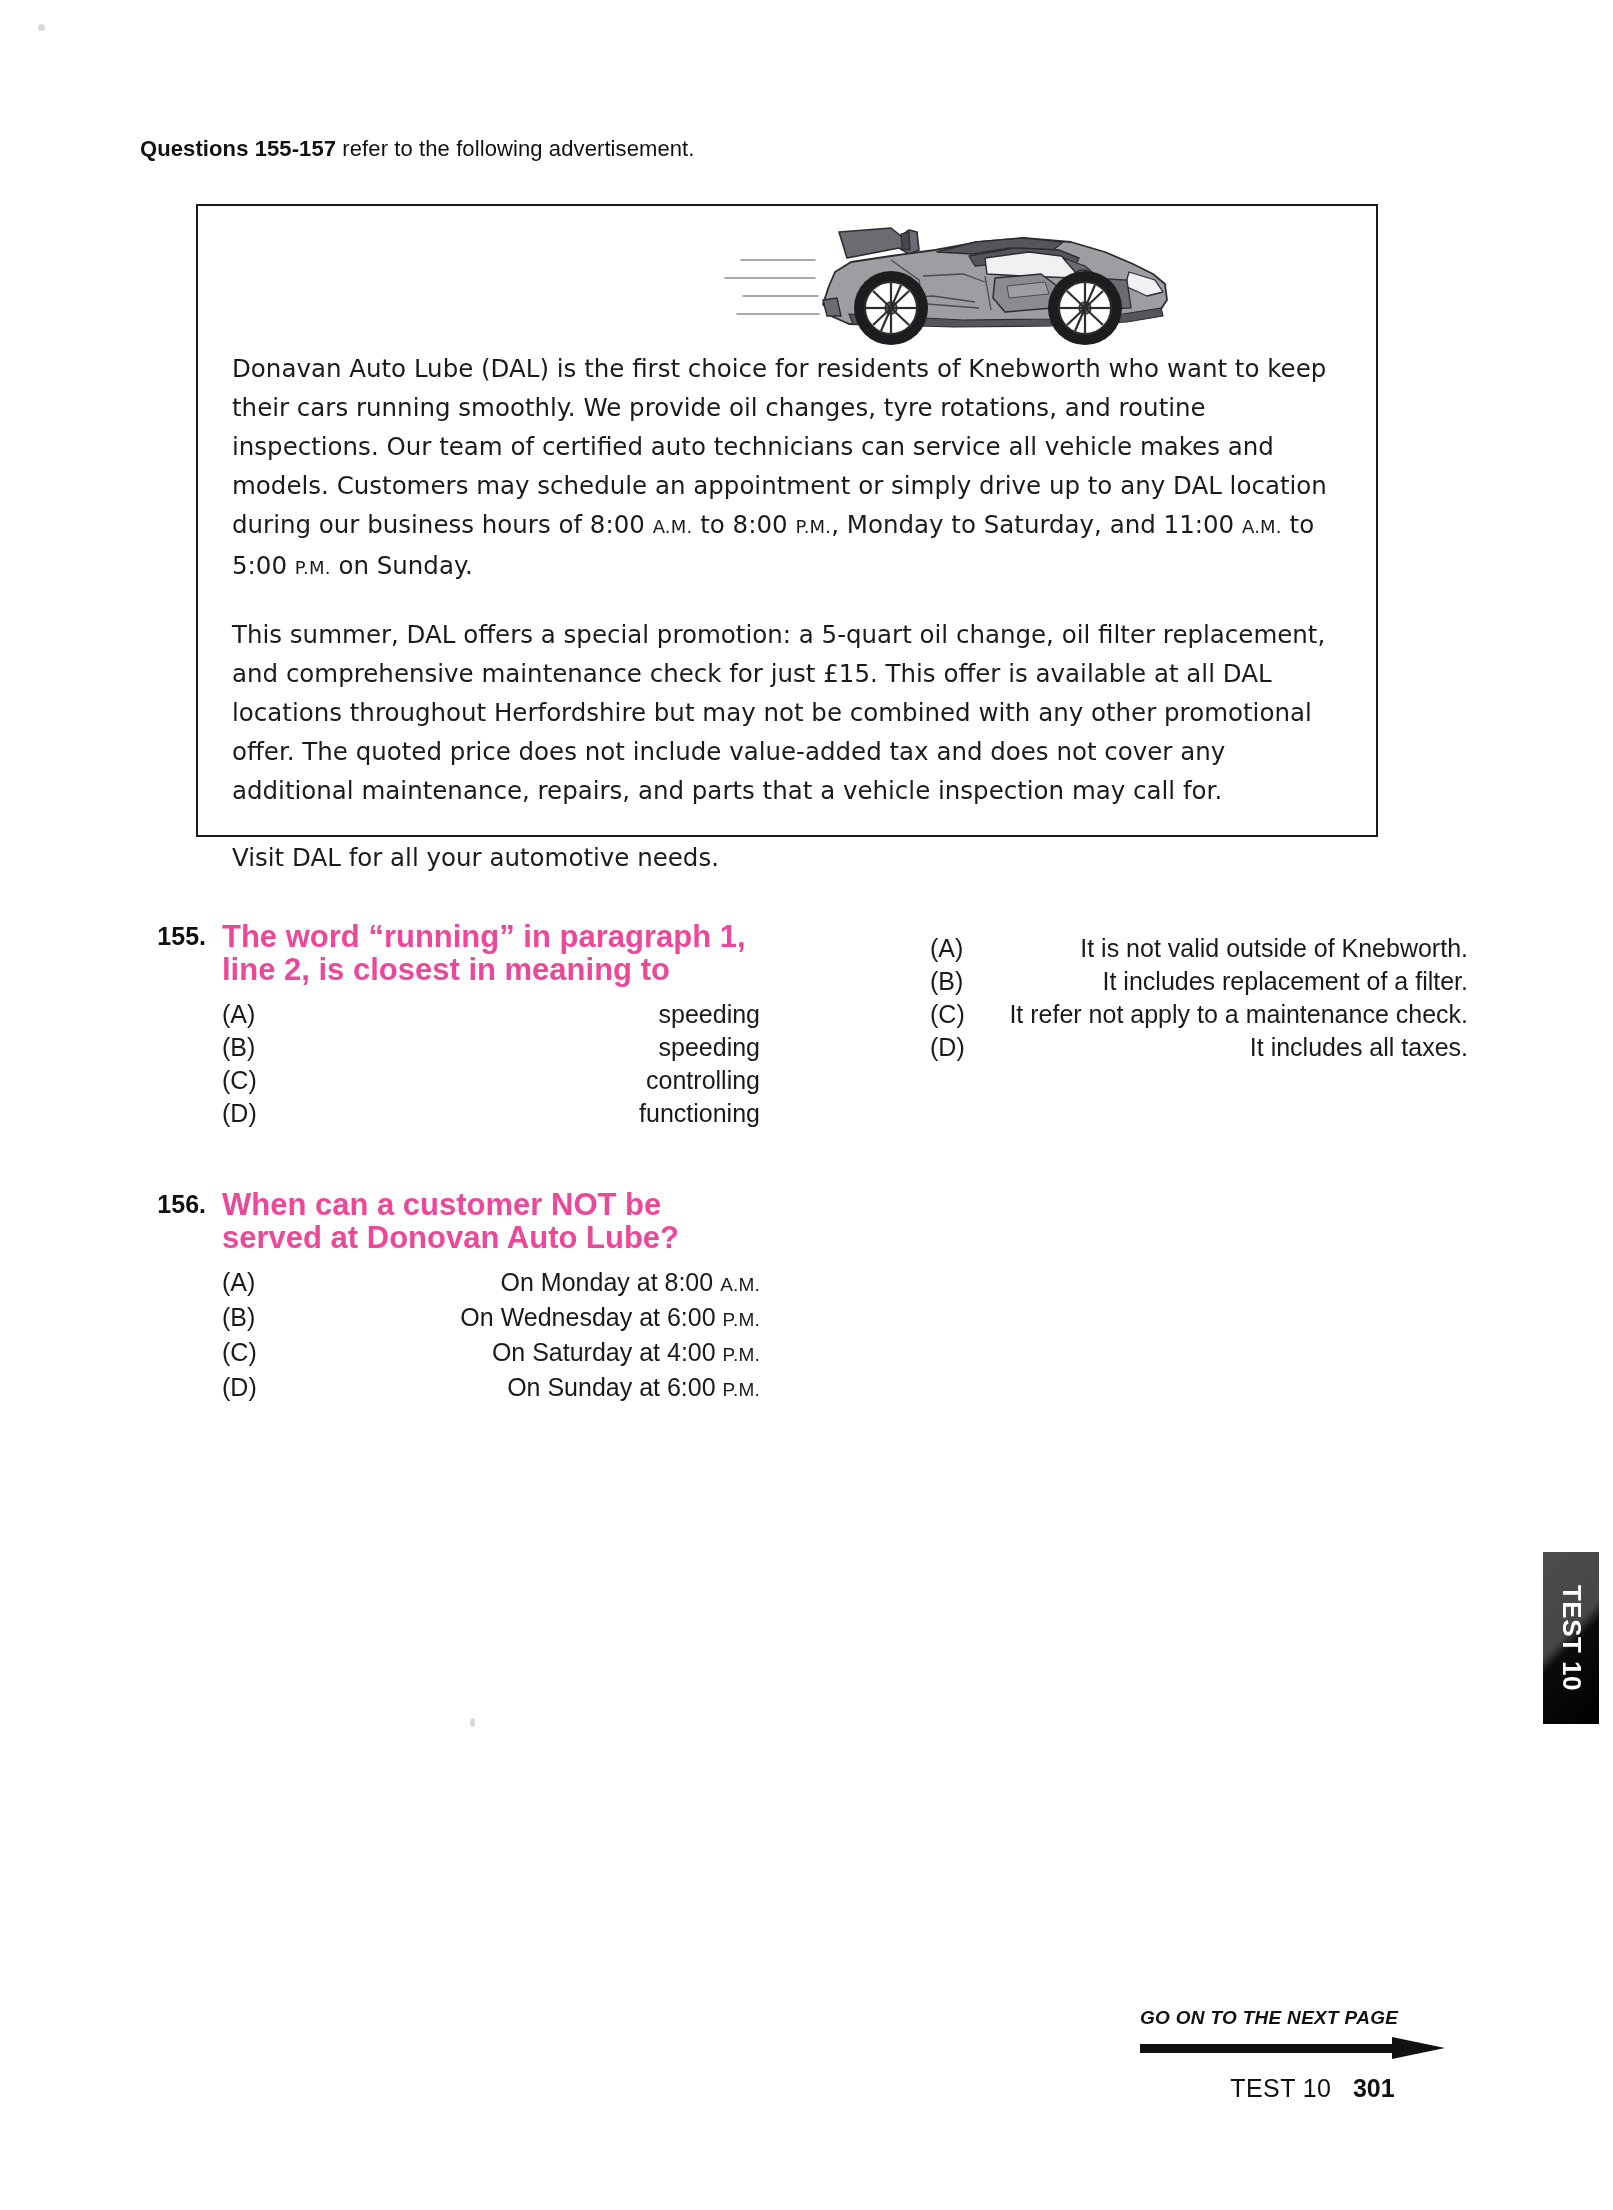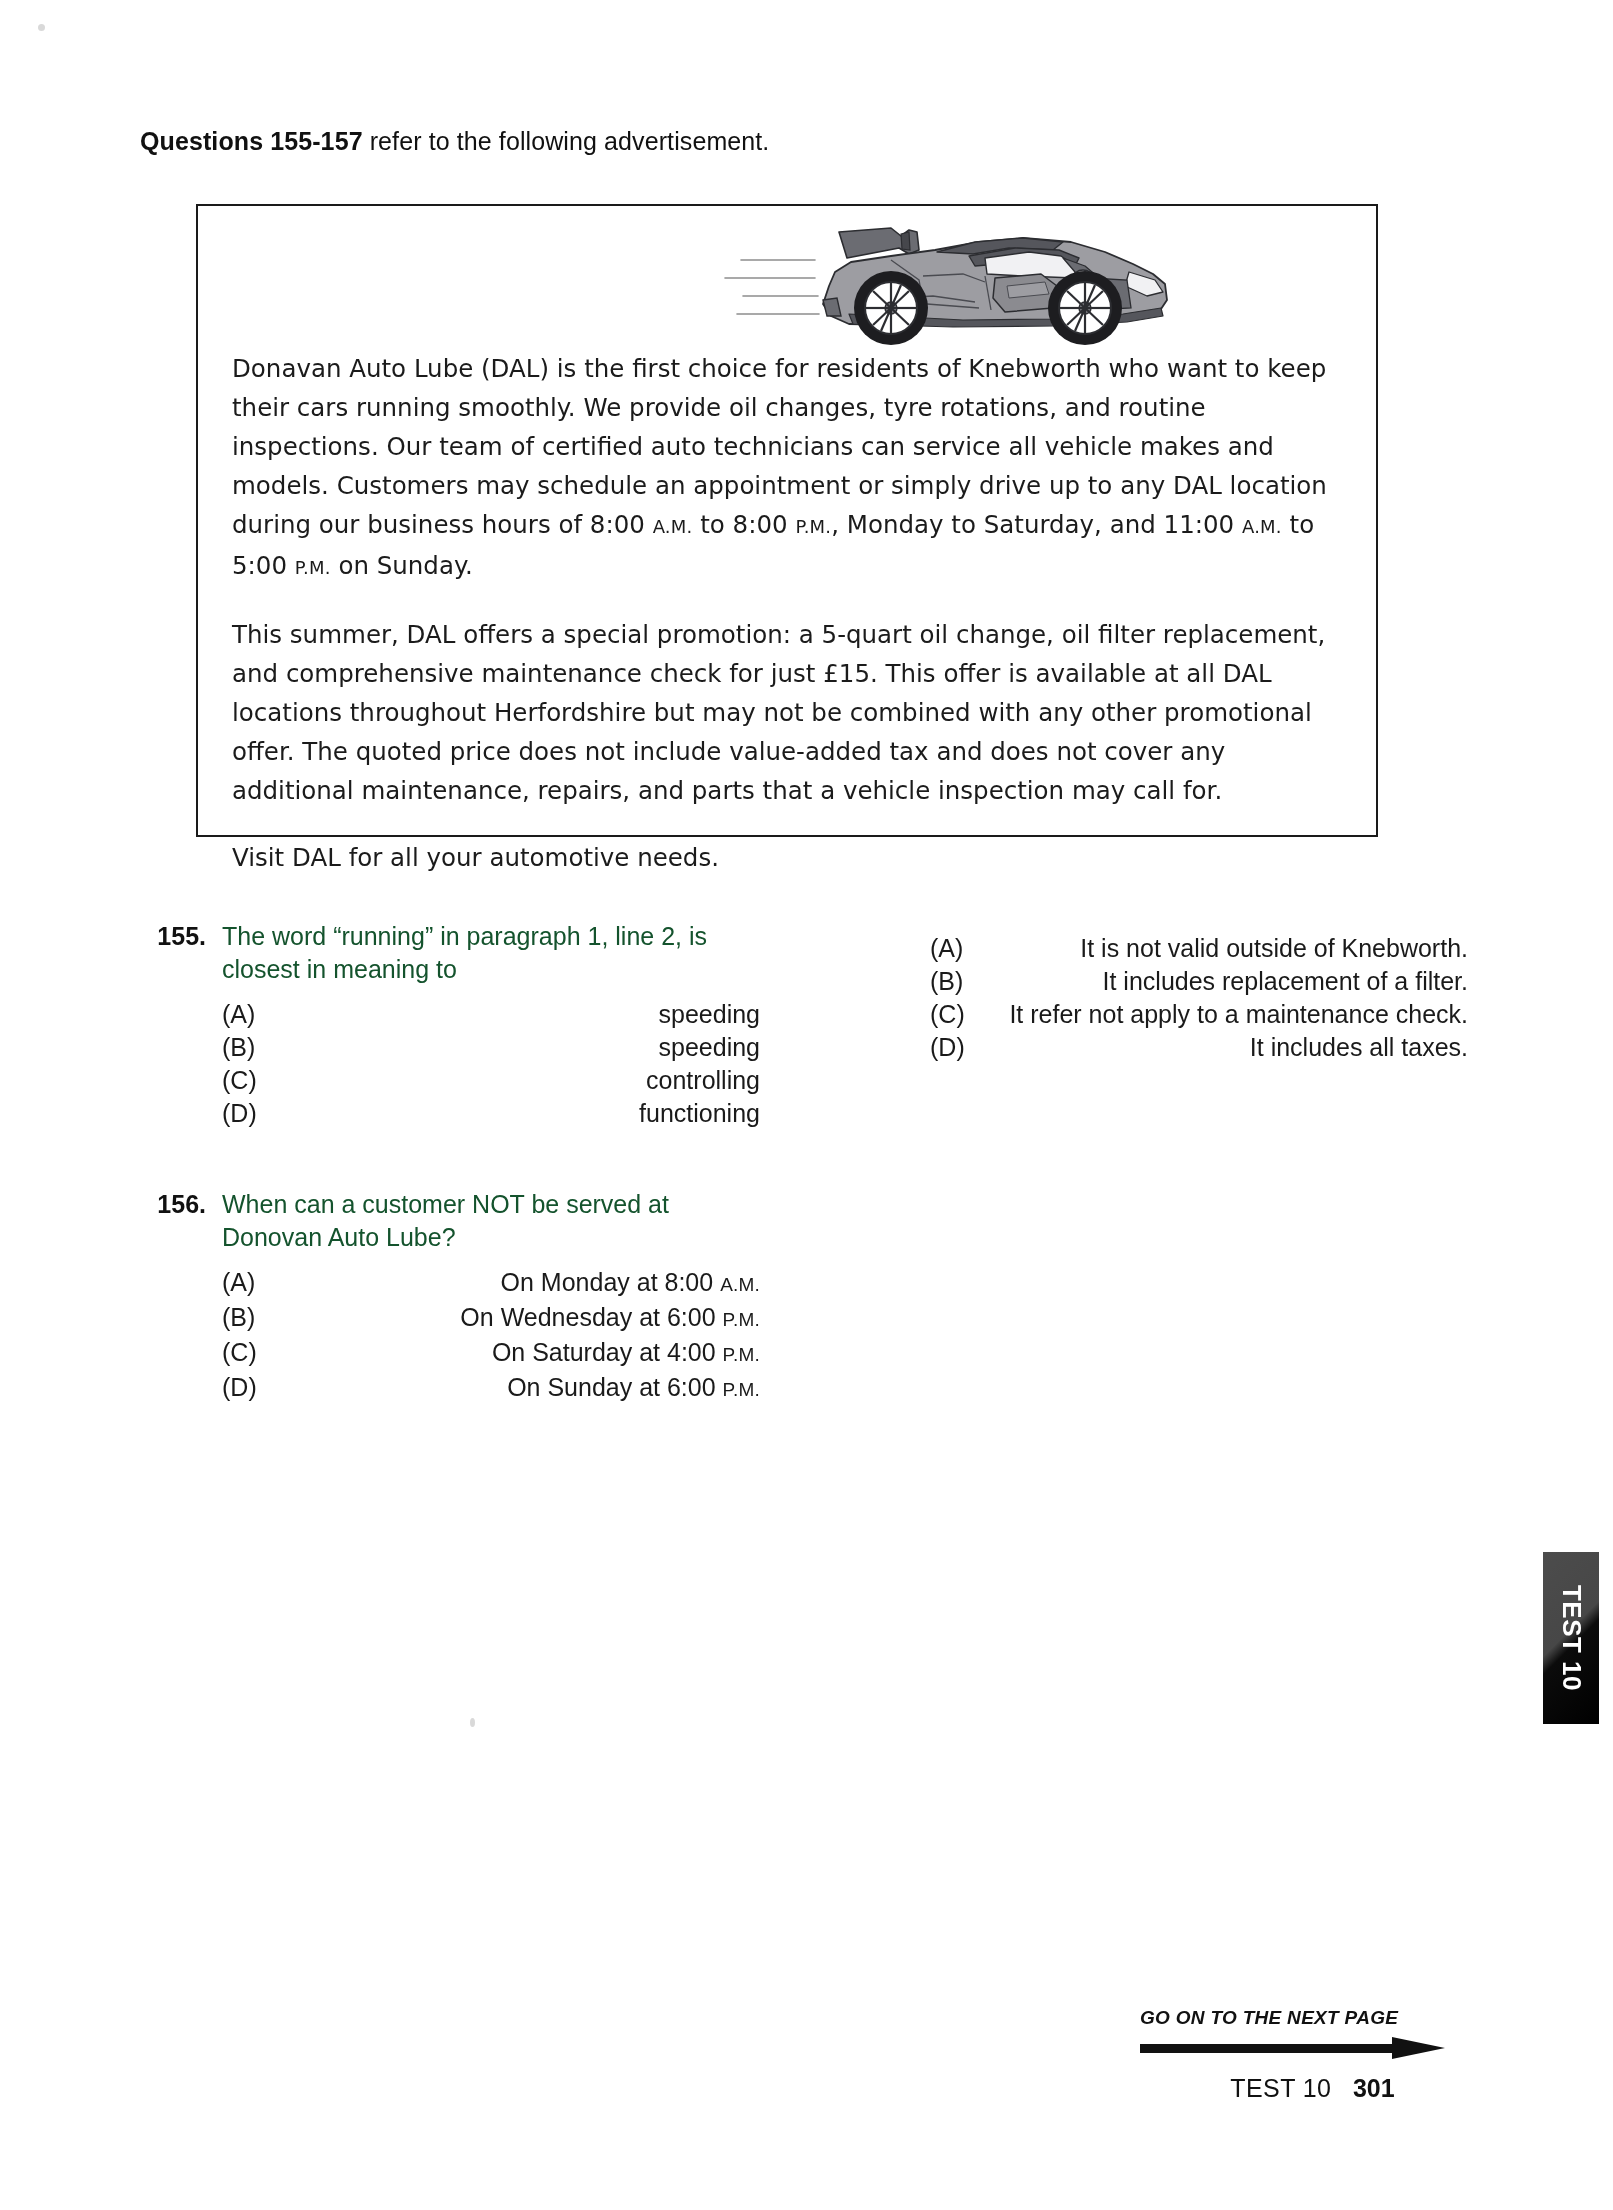--- a/index.html
+++ b/index.html
@@ -17,22 +17,22 @@
     width: 1613px;
     height: 2210px;
     background: #ffffff;
     overflow: hidden;
   }
 
   
   .qheader {
     position: absolute;
     left: 140px;
-    top: 127px;
-    font-size: 25px;
+    top: 136px;
+    font-size: 22px;
     letter-spacing: 0.1px;
     color: #111;
     white-space: nowrap;
     text-align: right;
   }
   .qheader .bold { font-weight: bold; }
 
   
   .ad-box {
     position: absolute;
@@ -101,23 +101,24 @@
     width: 82px;
     flex: 0 0 82px;
     font-size: 25px;
     font-weight: bold;
     text-align: right;
     padding-right: 16px;
     line-height: 33px;
     color: #111;
   }
   .q-text {
-    font-size: 25px;
+    font-size: 31px;
     line-height: 33px;
-    color: #14532d;
+    color: #ec4899;
+    font-weight: bold;
   }
   .choices {
     margin-top: 12px;
     padding-left: 82px;
   }
   .choice {
     display: flex;
     align-items: flex-start;
     font-size: 25px;
     line-height: 33px;

